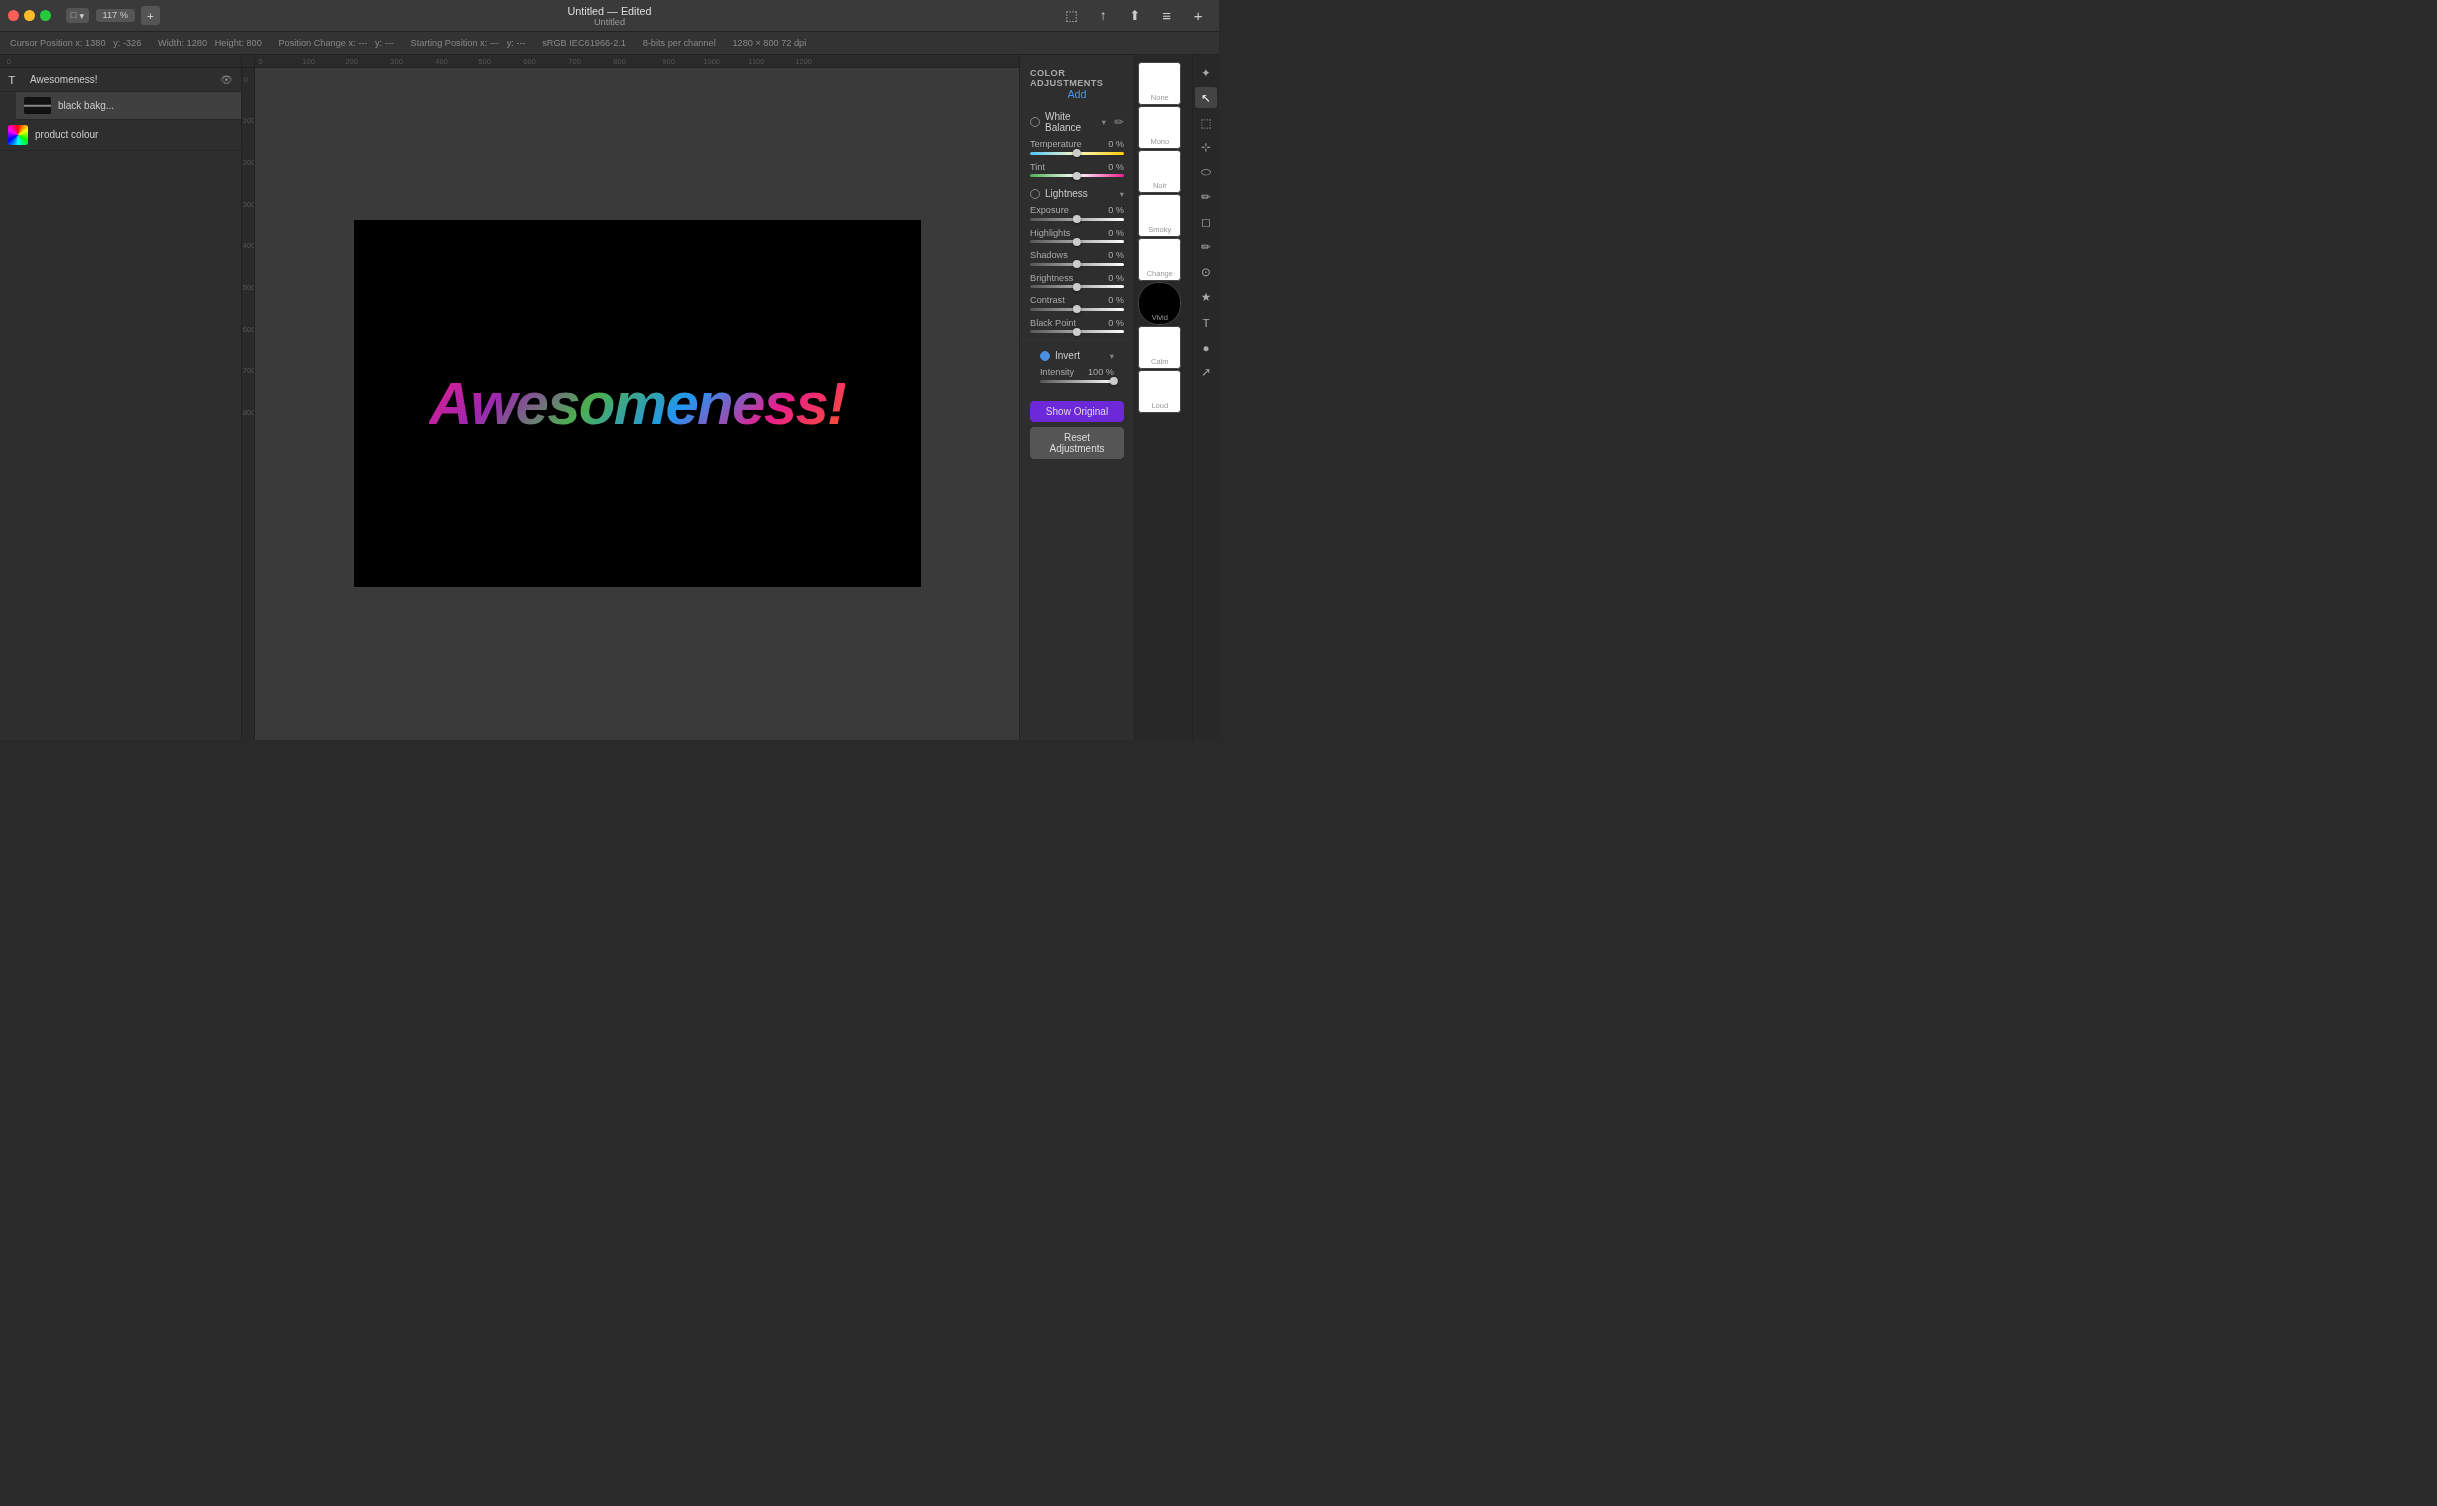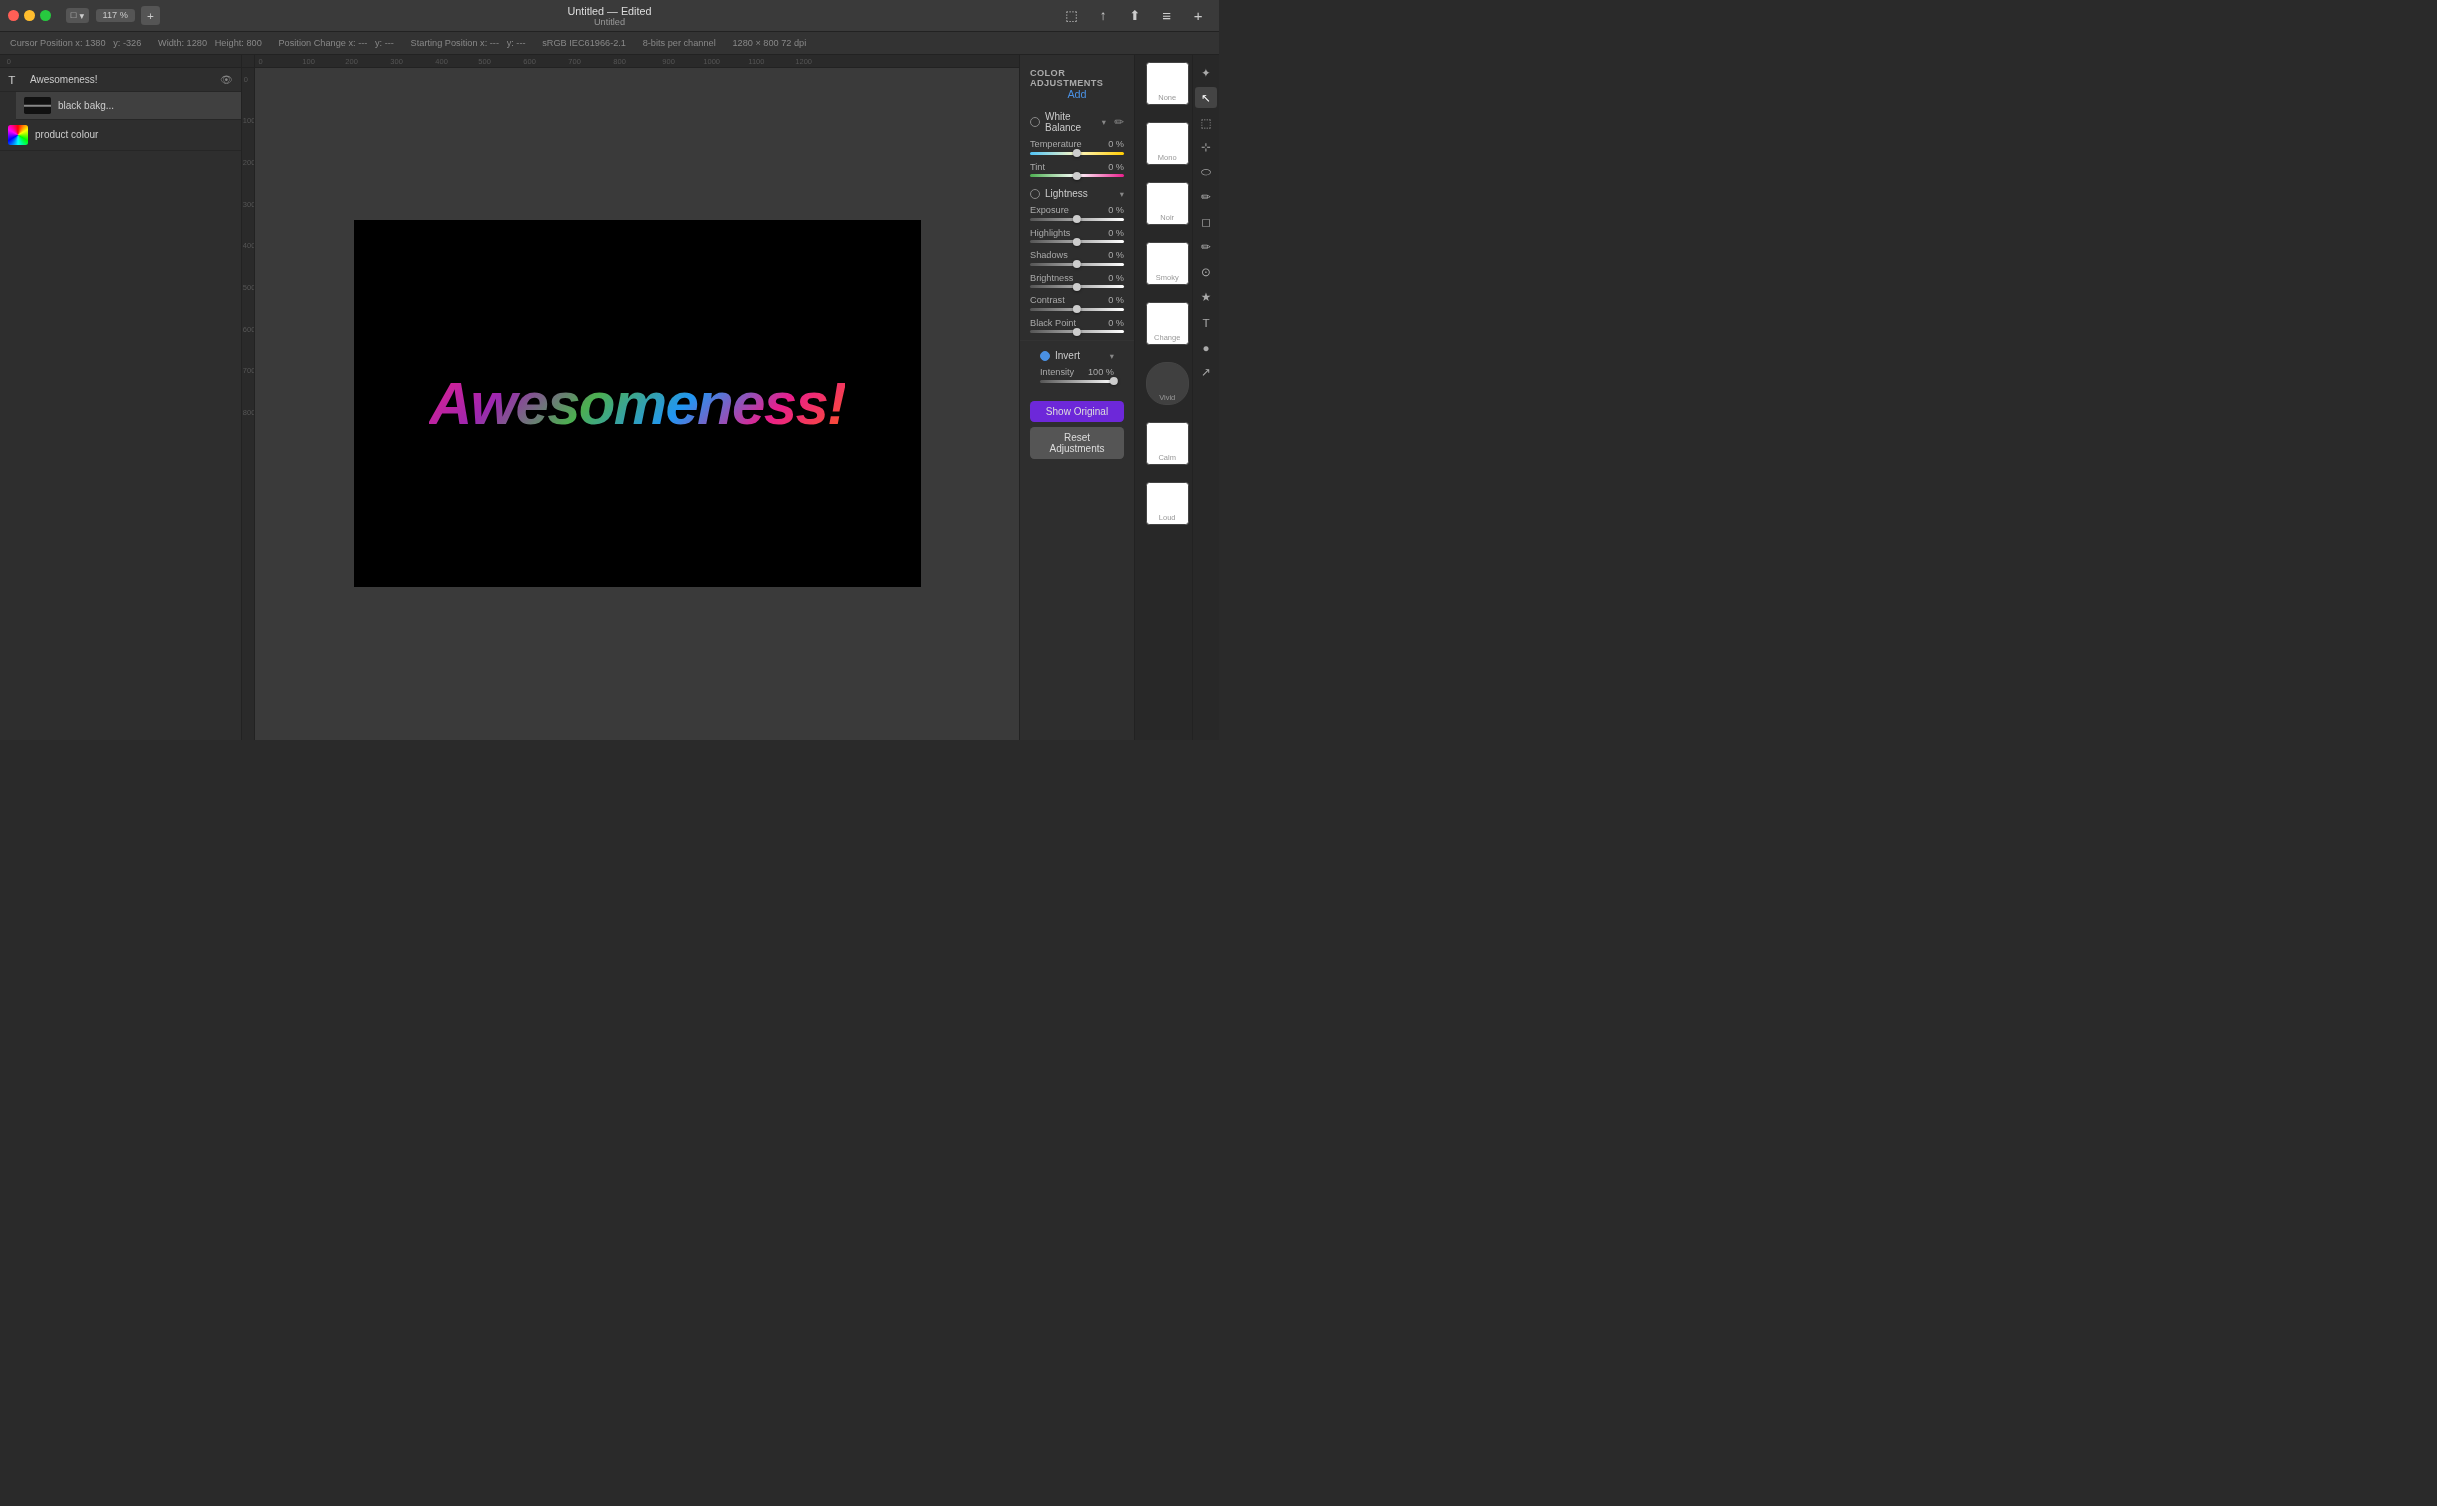--- a/index.html
+++ b/index.html
@@ -337,23 +337,23 @@
     .slider-tint { background: linear-gradient(to right, #4caf50, #fff, #e91e8c); }
     .slider-neutral { background: linear-gradient(to right, #555, #aaa, #fff); }
 
     
     .layer-thumb-panel {
       width: 58px;
       background: #282828;
       border-left: 0.8px solid #222;
       display: flex;
       flex-direction: column;
-      align-items: flex-end;
+      align-items: flex-start;
       padding: 6.7px 3.3px;
-      gap: 17px;
+      gap: 1px;
       overflow-y: auto;
     }
     .lt-item {
       width: 43px;
       height: 43px;
       background: #1a1a1a;
       border-radius: 3.3px;
       border: 0.8px solid #444;
       cursor: pointer;
       display: flex;
@@ -705,21 +705,21 @@
       </div>
       <div class="lt-item" style="background:#fff;">
         <span class="lt-label">Noir</span>
       </div>
       <div class="lt-item" style="background:#fff;">
         <span class="lt-label">Smoky</span>
       </div>
       <div class="lt-item" style="background:#fff;">
         <span class="lt-label">Change</span>
       </div>
-      <div class="lt-item" style="background:#404040;border-radius:20px;">
+      <div class="lt-item" style="background:#000000;border-radius:20px;">
         <span class="lt-label">Vivid</span>
       </div>
       <div class="lt-item" style="background:#fff;">
         <span class="lt-label">Calm</span>
       </div>
       <div class="lt-item" style="background:#fff;">
         <span class="lt-label">Loud</span>
       </div>
     </div>
 

